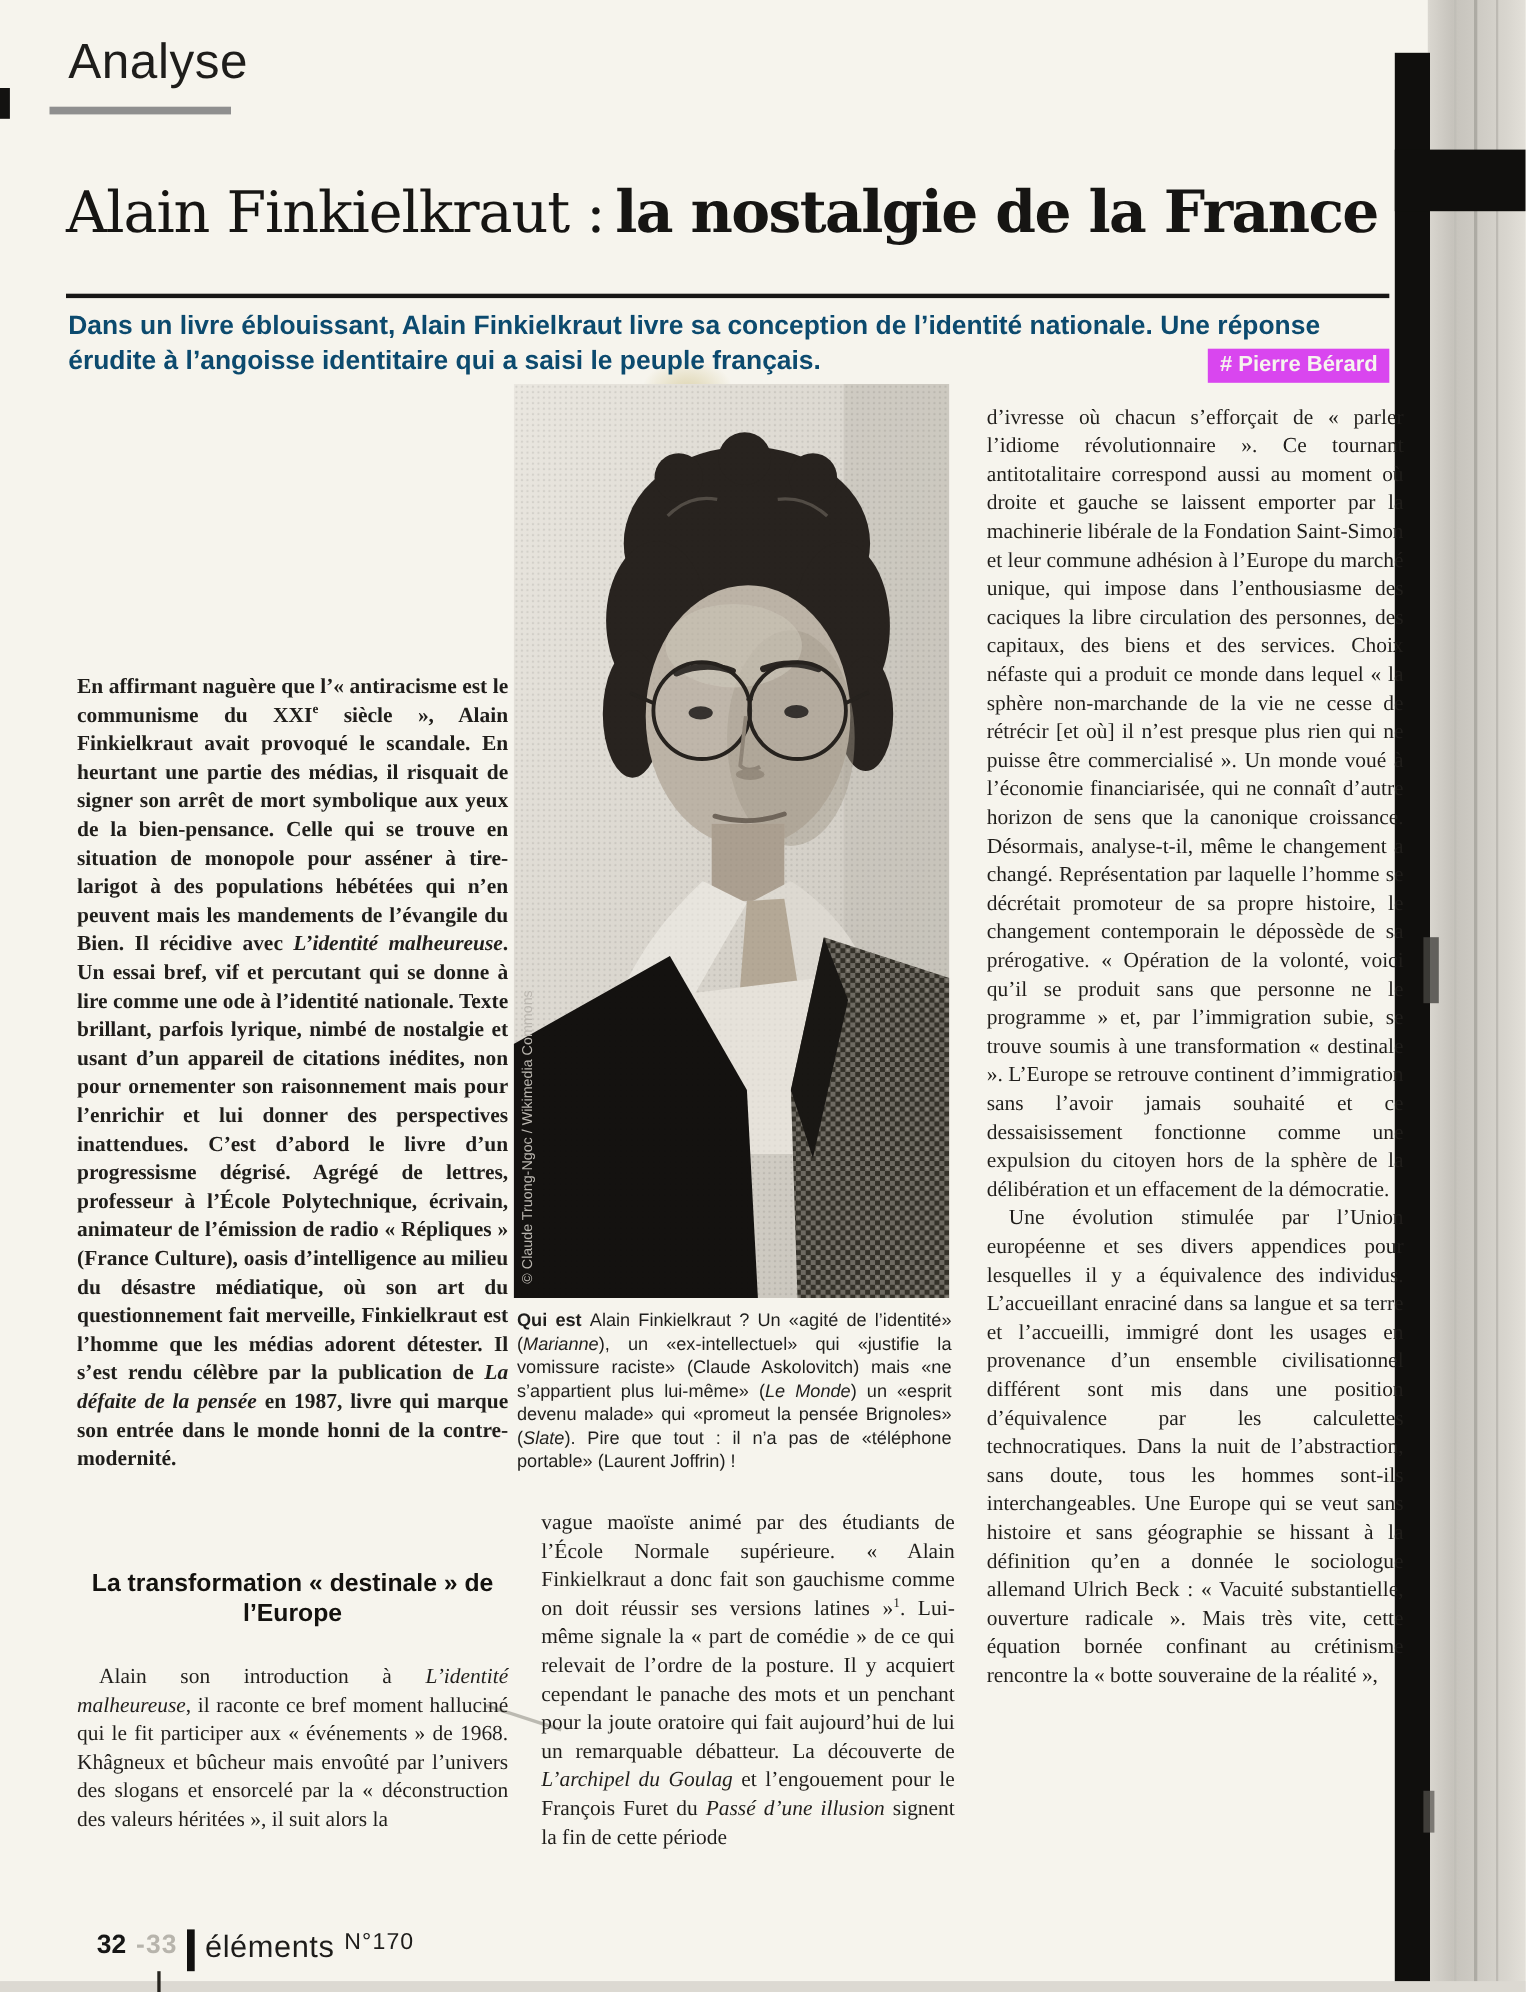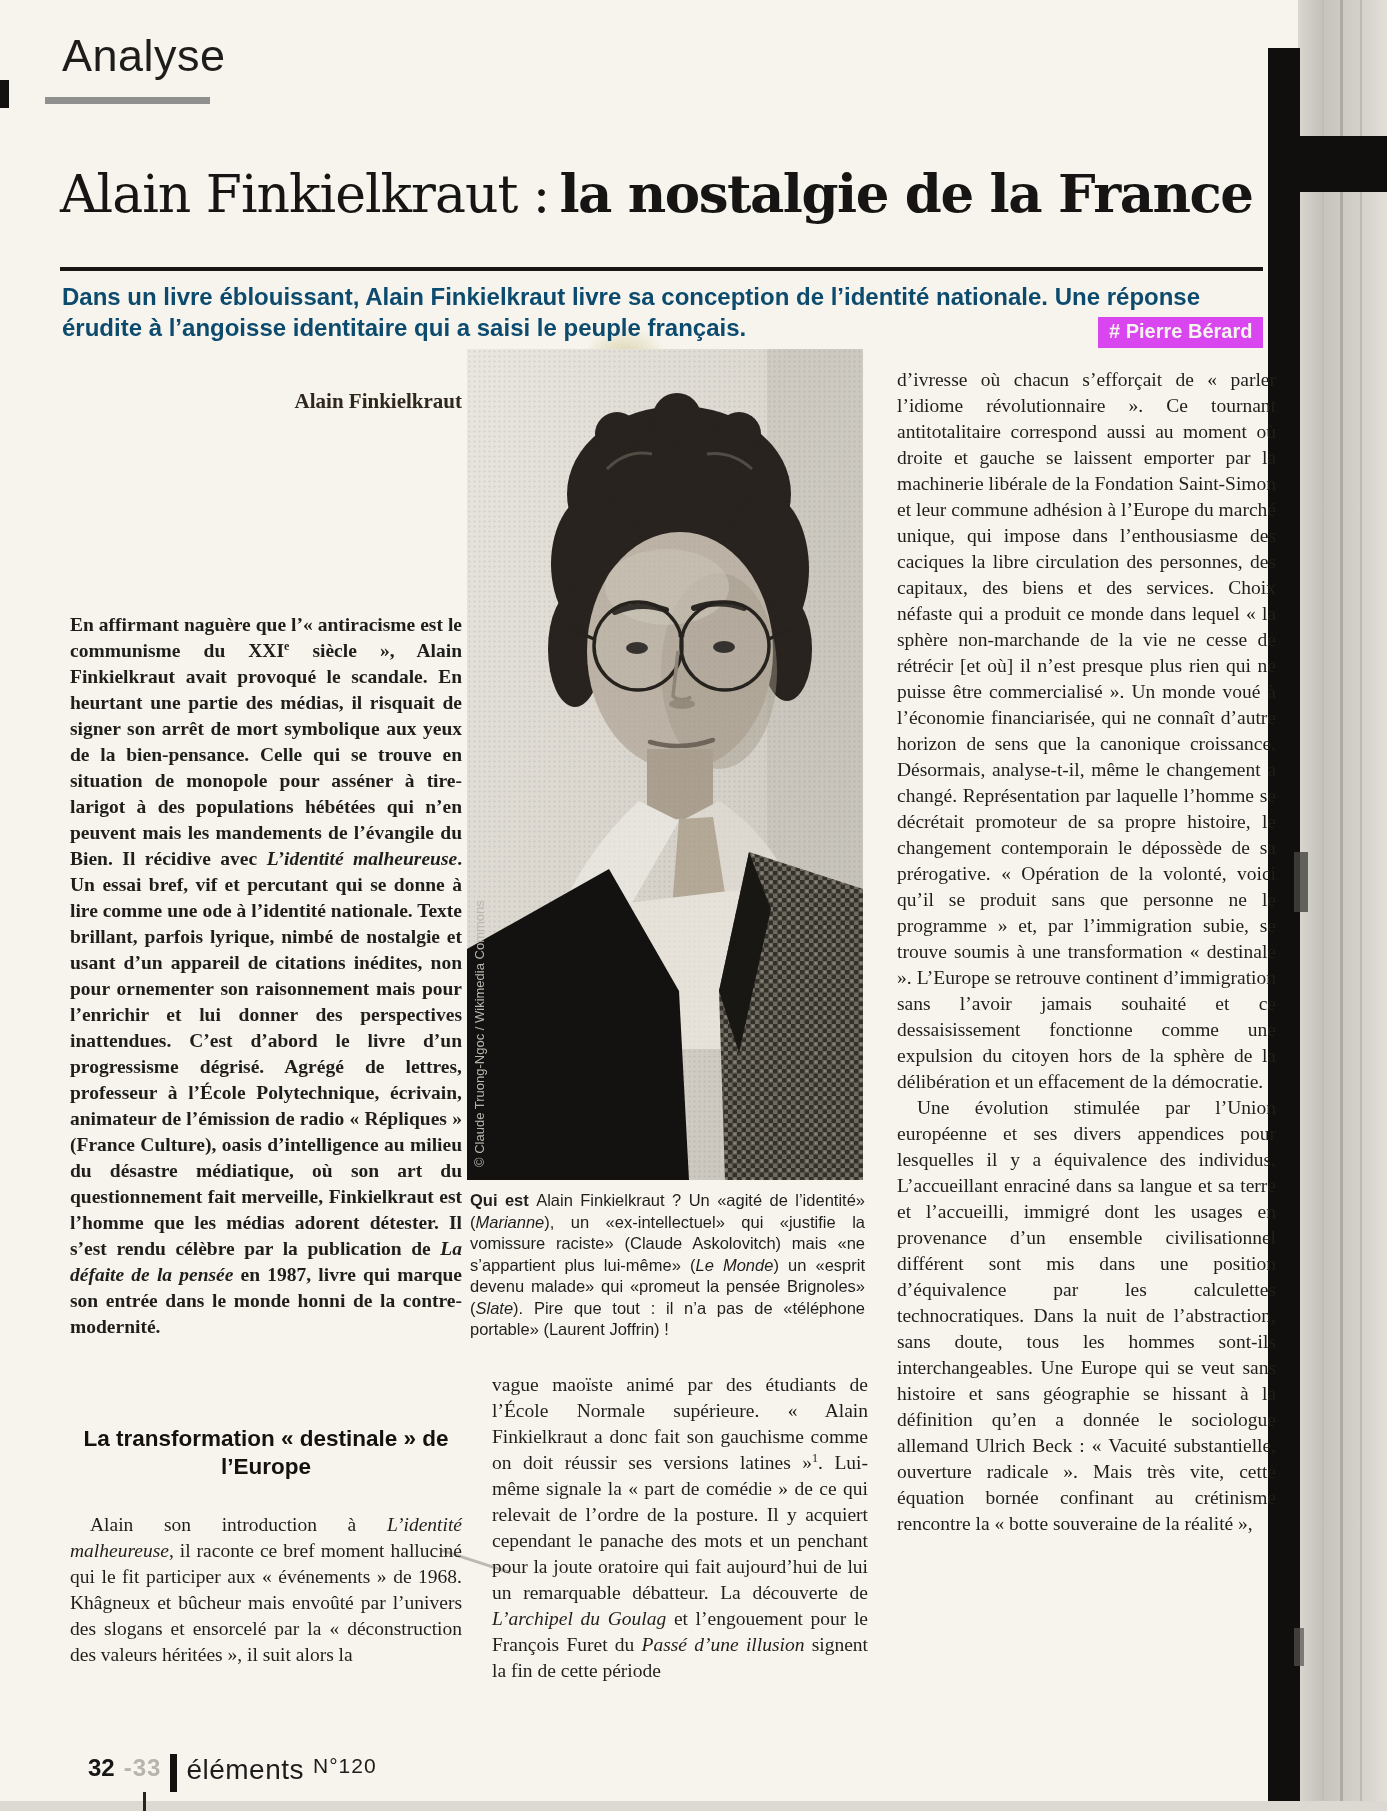--- a/index.html
+++ b/index.html
@@ -95,21 +95,20 @@
 <div class="abs headline">
   <span class="roman">Alain Finkielkraut :</span>
   <span class="heavy">la nostalgie de la France</span>
 </div>
 <div class="abs headline-rule"></div>
 
 <div class="abs standfirst">Dans un livre éblouissant, Alain Finkielkraut livre sa conception de l’identité nationale. Une réponse érudite à l’angoisse identitaire qui a saisi le peuple français.</div>
 <div class="abs byline-badge"># Pierre Bérard</div>
 
 <div class="abs quote-block">
-  <div class="quote-attribution">Alain Finkielkraut</div>
 </div>
 <div class="abs serif-body left-para-1"><span>En affirmant naguère que l’« antiracisme est le communisme du XXI</span><span class="seg-sup">e</span><span> siècle », Alain Finkielkraut avait provoqué le scandale. En heurtant une partie des médias, il risquait de signer son arrêt de mort symbolique aux yeux de la bien-pensance. Celle qui se trouve en situation de monopole pour asséner à tire-larigot à des populations hébétées qui n’en peuvent mais les mandements de l’évangile du Bien. Il récidive avec </span><span class="seg-i">L’identité malheureuse</span><span>. Un essai bref, vif et percutant qui se donne à lire comme une ode à l’identité nationale. Texte brillant, parfois lyrique, nimbé de nostalgie et usant d’un appareil de citations inédites, non pour ornementer son raisonnement mais pour l’enrichir et lui donner des perspectives inattendues. C’est d’abord le livre d’un progressisme dégrisé. Agrégé de lettres, professeur à l’École Polytechnique, écrivain, animateur de l’émission de radio « Répliques » (France Culture), oasis d’intelligence au milieu du désastre médiatique, où son art du questionnement fait merveille, Finkielkraut est l’homme que les médias adorent détester. Il s’est rendu célèbre par la publication de </span><span class="seg-i">La défaite de la pensée</span><span> en 1987, livre qui marque son entrée dans le monde honni de la contre-modernité.</span></div>
 <div class="abs crosshead">La transformation « destinale » de l’Europe</div>
 <div class="abs serif-body left-para-2"><span>Alain son introduction à </span><span class="seg-i">L’identité malheureuse</span><span>, il raconte ce bref moment halluciné qui le fit participer aux « événements » de 1968. Khâgneux et bûcheur mais envoûté par l’univers des slogans et ensorcelé par la « déconstruction des valeurs héritées », il suit alors la</span></div>
 
 <div class="abs photo-frame">
   <svg width="396" height="831" viewBox="0 0 396 831" xmlns="http://www.w3.org/2000/svg">
     <defs>
       <linearGradient id="bgg" x1="0" y1="0" x2="1" y2="1">
         <stop offset="0" stop-color="#eae7e0"></stop>
@@ -188,15 +187,15 @@
 <div class="abs serif-body right-col">
   <p>d’ivresse où chacun s’efforçait de « parler l’idiome révolutionnaire ». Ce tournant antitotalitaire correspond aussi au moment où droite et gauche se laissent emporter par la machinerie libérale de la Fondation Saint-Simon et leur commune adhésion à l’Europe du marché unique, qui impose dans l’enthousiasme des caciques la libre circulation des personnes, des capitaux, des biens et des services. Choix néfaste qui a produit ce monde dans lequel « la sphère non-marchande de la vie ne cesse de rétrécir [et où] il n’est presque plus rien qui ne puisse être commercialisé ». Un monde voué à l’économie financiarisée, qui ne connaît d’autre horizon de sens que la canonique croissance. Désormais, analyse-t-il, même le changement a changé. Représentation par laquelle l’homme se décrétait promoteur de sa propre histoire, le changement contemporain le dépossède de sa prérogative. « Opération de la volonté, voici qu’il se produit sans que personne ne le programme » et, par l’immigration subie, se trouve soumis à une transformation « destinale ». L’Europe se retrouve continent d’immigration sans l’avoir jamais souhaité et ce dessaisissement fonctionne comme une expulsion du citoyen hors de la sphère de la délibération et un effacement de la démocratie.</p>
   <p>Une évolution stimulée par l’Union européenne et ses divers appendices pour lesquelles il y a équivalence des individus. L’accueillant enraciné dans sa langue et sa terre et l’accueilli, immigré dont les usages en provenance d’un ensemble civilisationnel différent sont mis dans une position d’équivalence par les calculettes technocratiques. Dans la nuit de l’abstraction, sans doute, tous les hommes sont-ils interchangeables. Une Europe qui se veut sans histoire et sans géographie se hissant à la définition qu’en a donnée le sociologue allemand Ulrich Beck : « Vacuité substantielle, ouverture radicale ». Mais très vite, cette équation bornée confinant au crétinisme rencontre la « botte souveraine de la réalité »,</p>
 </div>
 
 <div class="abs footer">
   <span class="pg">32</span>
   <span class="pg-next">-33</span>
   <span class="footer-bar"></span>
   <span class="mag">éléments</span>
-  <span class="issue">N°120</span>
+  <span class="issue">N°170</span>
 </div>
 <div class="abs footer-bar-tail"></div>
 
 </body></html>

